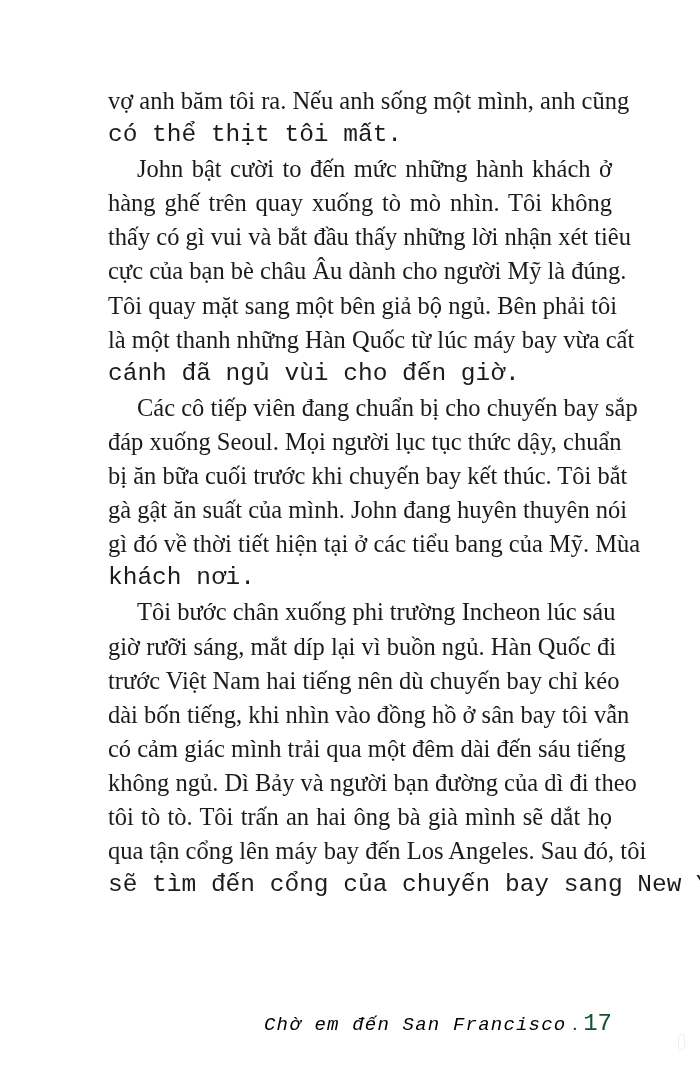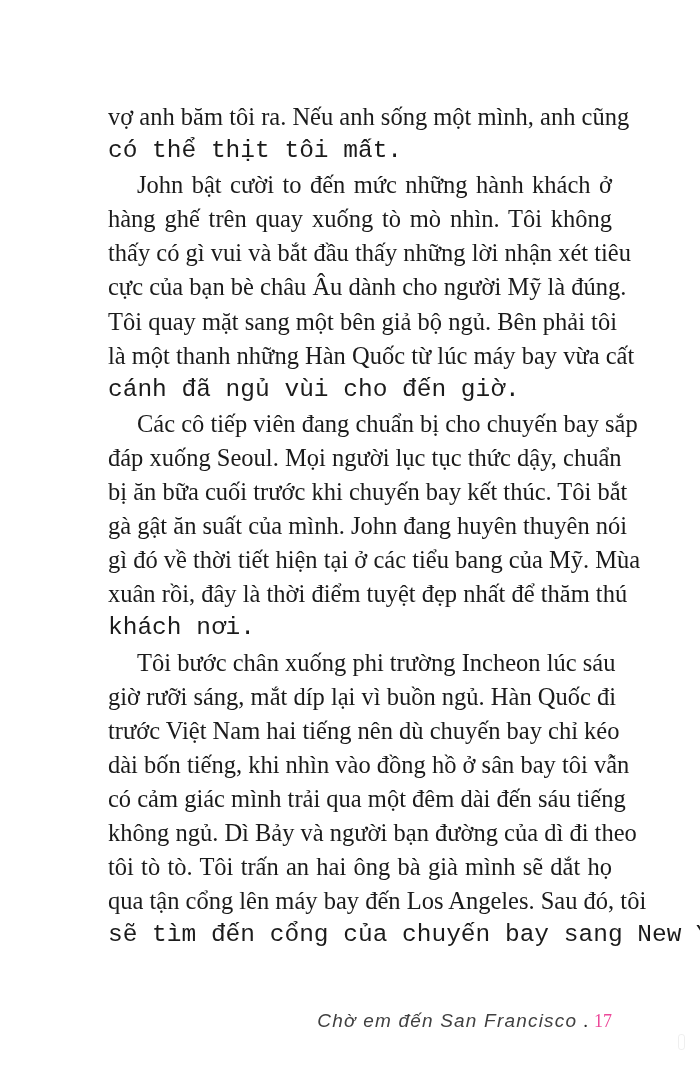--- a/index.html
+++ b/index.html
@@ -17,21 +17,21 @@
     }
     .page {
       position: absolute;
       left: 0; top: 0;
       width: 700px; height: 1078px;
       background: #ffffff;
     }
     .text-block {
       position: absolute;
       left: 108px;
-      top: 100px;
+      top: 84px;
       width: 504px;
     }
     .line {
       display: block;
       font-family: "Liberation Serif", "DejaVu Serif", serif;
       font-size: 24.5px;
       line-height: 34.1px;
       height: 34.1px;
       white-space: nowrap;
       text-align: justify;
@@ -47,35 +47,35 @@
     }
     .footer {
       position: absolute;
       right: 88px;
       top: 1010px;
       display: flex;
       align-items: baseline;
       gap: 6px;
     }
     .footer-title {
-      font-family: Liberation Sans, sans-serif;
+      font-family: Liberation Mono, monospace;
       font-style: italic;
       font-size: 19px;
       letter-spacing: 1.2px;
-      color: #404040;
+      color: #000000;
     }
     .footer-sep {
       font-family: "Liberation Serif", serif;
       font-size: 19px;
       color: #2a2a2a;
     }
     .footer-page {
-      font-family: Liberation Serif, serif;
-      font-size: 18px;
-      color: #ec4899;
+      font-family: Liberation Mono, monospace;
+      font-size: 24px;
+      color: #14532d;
     }
     .corner-mark {
       position: absolute;
       left: 678px;
       top: 1034px;
       width: 5px;
       height: 14px;
       border: 1px solid #e4e4e4;
       border-radius: 3px;
       opacity: 0.6;
@@ -98,21 +98,20 @@
         <span class="line">Tôi quay mặt sang một bên giả bộ ngủ. Bên phải tôi</span>
         <span class="line">là một thanh những Hàn Quốc từ lúc máy bay vừa cất</span>
         <span class="line last">cánh đã ngủ vùi cho đến giờ.</span>
       </div>
       <div>
         <span class="line indent">Các cô tiếp viên đang chuẩn bị cho chuyến bay sắp</span>
         <span class="line">đáp xuống Seoul. Mọi người lục tục thức dậy, chuẩn</span>
         <span class="line">bị ăn bữa cuối trước khi chuyến bay kết thúc. Tôi bắt</span>
         <span class="line">gà gật ăn suất của mình. John đang huyên thuyên nói</span>
         <span class="line">gì đó về thời tiết hiện tại ở các tiểu bang của Mỹ. Mùa</span>
-        <span class="line">xuân rồi, đây là thời điểm tuyệt đẹp nhất để thăm thú</span>
         <span class="line last">khách nơi.</span>
       </div>
       <div>
         <span class="line indent">Tôi bước chân xuống phi trường Incheon lúc sáu</span>
         <span class="line">giờ rưỡi sáng, mắt díp lại vì buồn ngủ. Hàn Quốc đi</span>
         <span class="line">trước Việt Nam hai tiếng nên dù chuyến bay chỉ kéo</span>
         <span class="line">dài bốn tiếng, khi nhìn vào đồng hồ ở sân bay tôi vẫn</span>
         <span class="line">có cảm giác mình trải qua một đêm dài đến sáu tiếng</span>
         <span class="line">không ngủ. Dì Bảy và người bạn đường của dì đi theo</span>
         <span class="line">tôi tò tò. Tôi trấn an hai ông bà già mình sẽ dắt họ</span>

